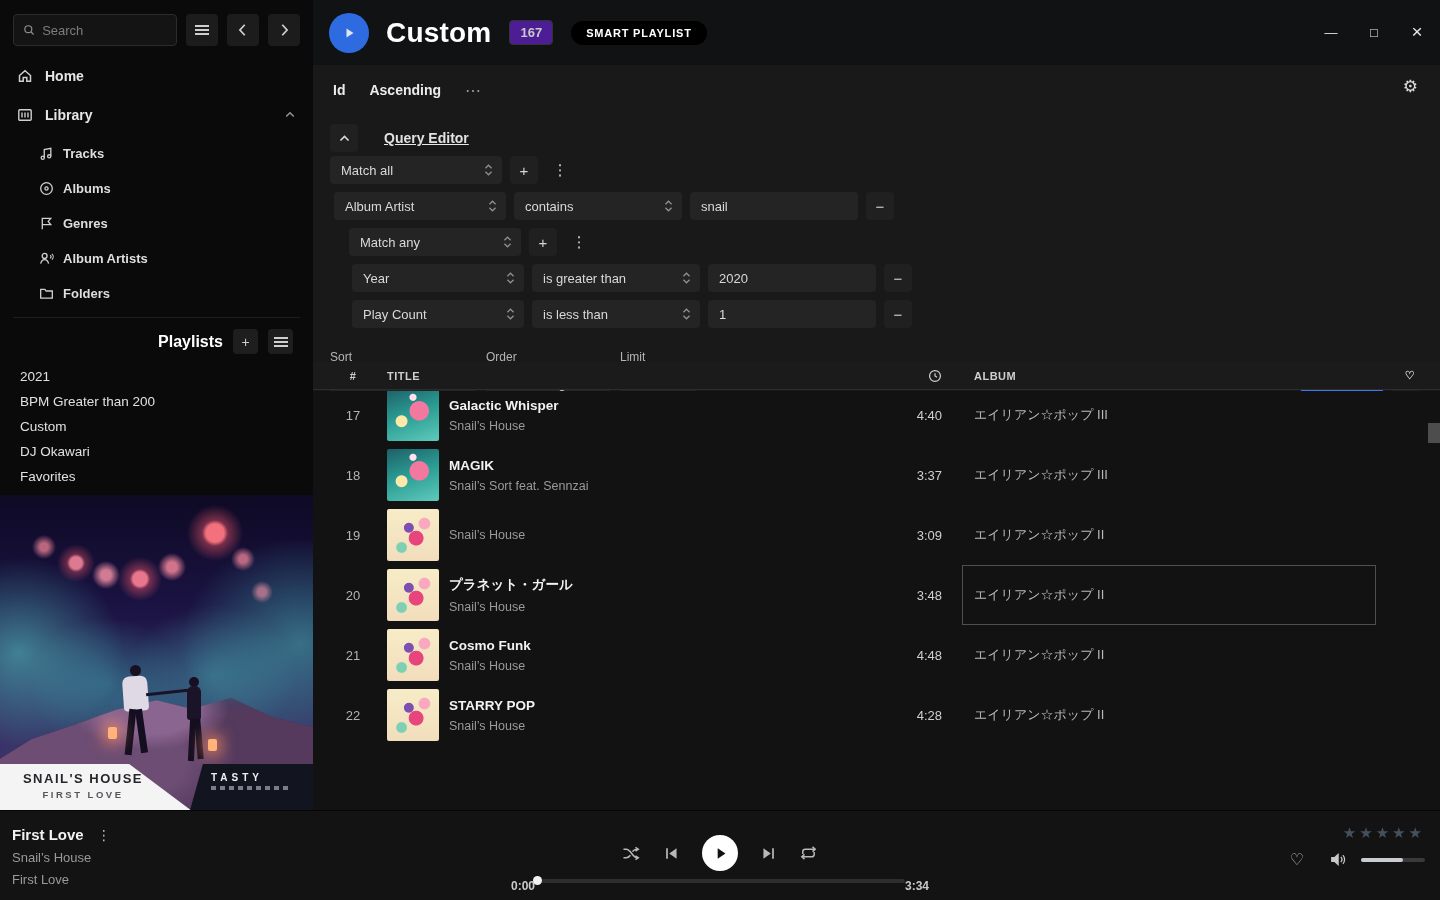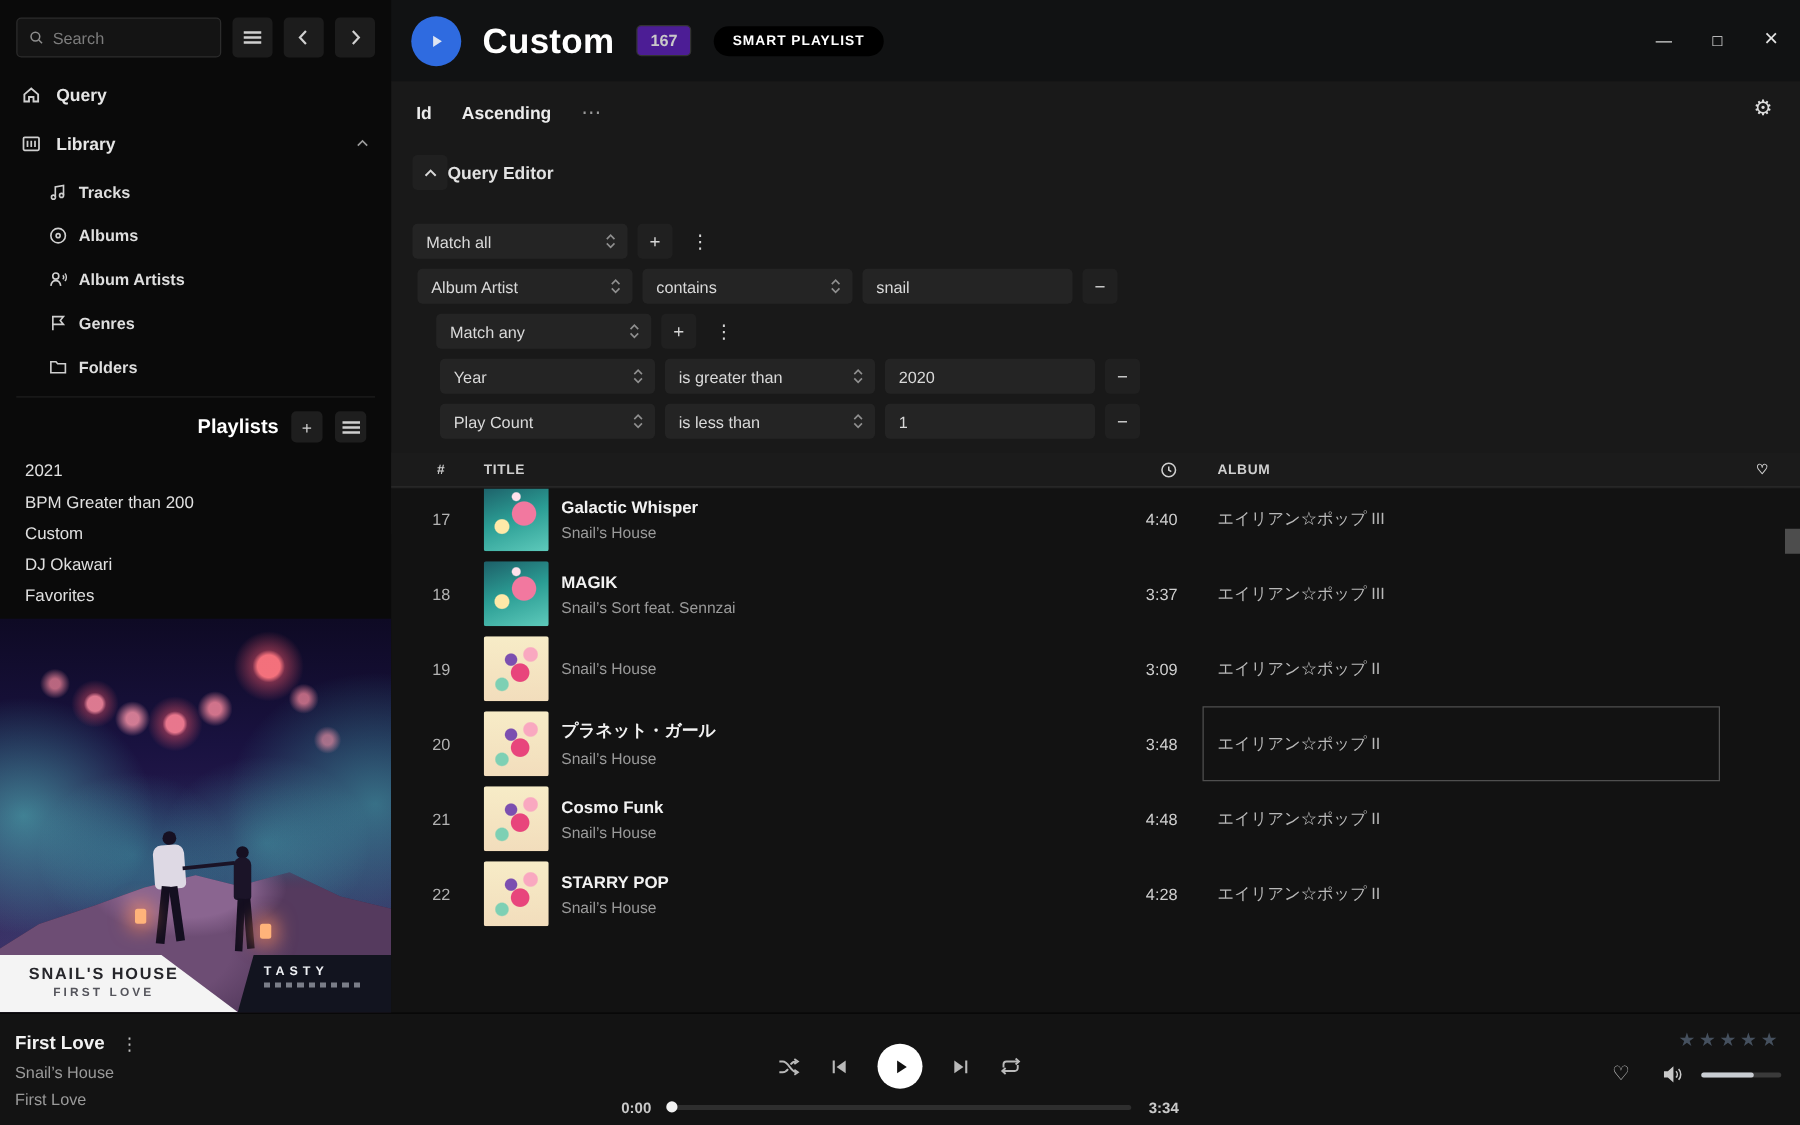--- a/index.html
+++ b/index.html
@@ -97,21 +97,21 @@
   .win-btn { width:30px; height:28px; display:flex; align-items:center; justify-content:center; color:#e4e4e4; font-size:13px; cursor:pointer; }
   .win-btn.close { font-size:19px; }
 
   .mid { position:absolute; left:0; top:65px; right:0; height:362px; background:#191919; }
   .toolbar { height:50px; display:flex; align-items:center; gap:24px; padding:0 22px 0 20px; position:relative; }
   .tb-item { font-size:14px; font-weight:700; color:#ececec; cursor:pointer; }
   .tb-dots { color:#9a9a9a; font-size:16px; letter-spacing:1px; cursor:pointer; }
   .tb-gear { position:absolute; right:22px; top:11px; font-size:17px; color:#dcdcdc; cursor:pointer; }
 
   .query { padding:9px 20px 0 17px; }
-  .qe-head { display:flex; align-items:center; gap:0; margin-bottom:27px; }
+  .qe-head { display:flex; align-items:center; gap:26px; margin-bottom:4px;text-decoration:underline; }
   .sm-btn { width:28px; height:28px; background:#202020; border-radius:4px; display:flex; align-items:center; justify-content:center; color:#d6d6d6; font-size:15px; flex:none; cursor:pointer; }
   .sm-btn.ghost { background:transparent; }
   .qe-title { font-size:14px; font-weight:700; color:#e2e2e2; }
   .qrow { display:flex; align-items:center; gap:8px; margin-bottom:8px; }
   .sel { height:28px; background:#242424; border-radius:4px; display:flex; align-items:center; justify-content:space-between; padding:0 9px 0 11px; font-size:13px; color:#d9d9d9; cursor:pointer; flex:none; }
   .sel .unfold { color:#8f8f8f; }
   .w-field { width:172px; } .w-op { width:168px; }
   .q-input { width:168px; height:28px; background:#242424; border:none; border-radius:4px; color:#d9d9d9; font-size:13px; padding:0 11px; outline:none; font-family:inherit; flex:none; }
   .ml-rule1 { margin-left:4px; } .ml-group2 { margin-left:19px; } .ml-rule2 { margin-left:22px; }
 
@@ -159,21 +159,21 @@
   
   .playerbar { position:absolute; left:0; bottom:0; width:1440px; height:90px; background:#131313; border-top:1px solid #060606; z-index:5; }
   .np { position:absolute; left:12px; top:15px; }
   .np-title-row { display:flex; align-items:center; gap:13px; }
   .np-title { font-size:15px; font-weight:800; color:#f2f2f2; }
   .np-dots { color:#bdbdbd; font-size:14px; cursor:pointer; }
   .np-sub { font-size:13px; color:#9a9a9a; margin-top:7px; }
   .transport { position:absolute; left:50%; top:24px; transform:translateX(-50%); display:flex; align-items:center; gap:23px; }
   .tr-btn { color:#b9b9b9; cursor:pointer; display:flex; align-items:center; justify-content:center; }
   .play-big { width:36px; height:36px; border-radius:50%; background:#fff; display:flex; align-items:center; justify-content:center; cursor:pointer; }
-  .progress { position:absolute; left:50%; top:68px; transform:translateX(-50%); display:flex; align-items:center; gap:14px; }
+  .progress { position:absolute; left:50%; top:68px; transform:translateX(-50%); display:flex; align-items:flex-start; }
   .time { font-size:12px; font-weight:700; color:#c9c9c9; width:32px; }
   .time.left { text-align:right; }
   .pb-track { width:370px; height:4px; border-radius:2px; background:#2e2e2e; position:relative; cursor:pointer; }
   .pb-thumb { position:absolute; left:-2px; top:-3px; width:9px; height:9px; border-radius:50%; background:#f2f2f2; }
   .rightside { position:absolute; right:15px; top:14px; width:150px; }
   .stars { text-align:right; font-size:15px; letter-spacing:3px; color:#45505e; cursor:pointer; line-height:16px; }
   .ctrl-row { display:flex; align-items:center; gap:13px; margin-top:11px; justify-content:flex-end; }
   .vol-track { width:64px; height:4px; border-radius:2px; background:#3a3a3a; position:relative; cursor:pointer; }
   .vol-fill { width:66%; height:100%; border-radius:2px; background:#c9cdd3; }
   .hrt { color:#b8b8b8; font-size:16px; cursor:pointer; line-height:14px; }
@@ -205,21 +205,21 @@
           <svg width="14" height="14" viewBox="0 0 16 16" fill="none" stroke="#d0d0d0" stroke-width="2">
               <path d="M6 2l5.5 6L6 14"></path>
             </svg>
         </div>
       </div>
 
       <div class="nav-item">
         <svg width="16" height="16" viewBox="0 0 16 16" fill="none" stroke="#cfcfcf" stroke-width="1.5">
             <path d="M2.5 7.5L8 2.8l5.5 4.7v5.7H9.8V9.6H6.2v3.6H2.5z"></path>
           </svg>
-        <span>Query</span>
+        <span>Home</span>
       </div>
       <div class="nav-item">
         <svg width="16" height="16" viewBox="0 0 16 16" fill="none" stroke="#cfcfcf" stroke-width="1.4">
             <rect x="1.8" y="2.8" width="12.4" height="10.4" rx="1"></rect>
             <path d="M5 5.5v5M8 5.5v5M11 5.5v5"></path>
           </svg>
         <span>Library</span>
         <span class="spacer"></span>
         <svg width="12" height="12" viewBox="0 0 16 16" fill="none" stroke="#9a9a9a" stroke-width="1.8">
             <path d="M3 10l5-5 5 5"></path>
@@ -236,31 +236,31 @@
       </div>
       <div class="sub-item">
         <svg width="15" height="15" viewBox="0 0 16 16" fill="none" stroke="#cfcfcf" stroke-width="1.4">
             <circle cx="8" cy="8" r="6.2"></circle>
             <circle cx="8" cy="8" r="1.7"></circle>
           </svg>
         <span>Albums</span>
       </div>
       <div class="sub-item">
         <svg width="15" height="15" viewBox="0 0 16 16" fill="none" stroke="#cfcfcf" stroke-width="1.4">
+            <path d="M3.5 14V2.5h9L9.8 5.8l2.7 3.3h-9"></path>
+          </svg>
+        <span>Genres</span>
+      </div>
+      <div class="sub-item">
+        <svg width="15" height="15" viewBox="0 0 16 16" fill="none" stroke="#cfcfcf" stroke-width="1.4">
             <circle cx="6" cy="5.2" r="2.6"></circle>
             <path d="M1.8 13.5c.5-3 2.3-4.4 4.2-4.4s3.7 1.4 4.2 4.4"></path>
             <path d="M12 4.5c.9.9.9 2.5 0 3.4M13.8 3c1.7 1.7 1.7 4.6 0 6.3" stroke-width="1.2"></path>
           </svg>
         <span>Album Artists</span>
-      </div>
-      <div class="sub-item">
-        <svg width="15" height="15" viewBox="0 0 16 16" fill="none" stroke="#cfcfcf" stroke-width="1.4">
-            <path d="M3.5 14V2.5h9L9.8 5.8l2.7 3.3h-9"></path>
-          </svg>
-        <span>Genres</span>
       </div>
       <div class="sub-item">
         <svg width="15" height="15" viewBox="0 0 16 16" fill="none" stroke="#cfcfcf" stroke-width="1.4">
             <path d="M1.8 13V3.6h4.4l1.4 1.7h6.6V13z"></path>
           </svg>
         <span>Folders</span>
       </div>
 
       <div class="side-divider"></div>
 

